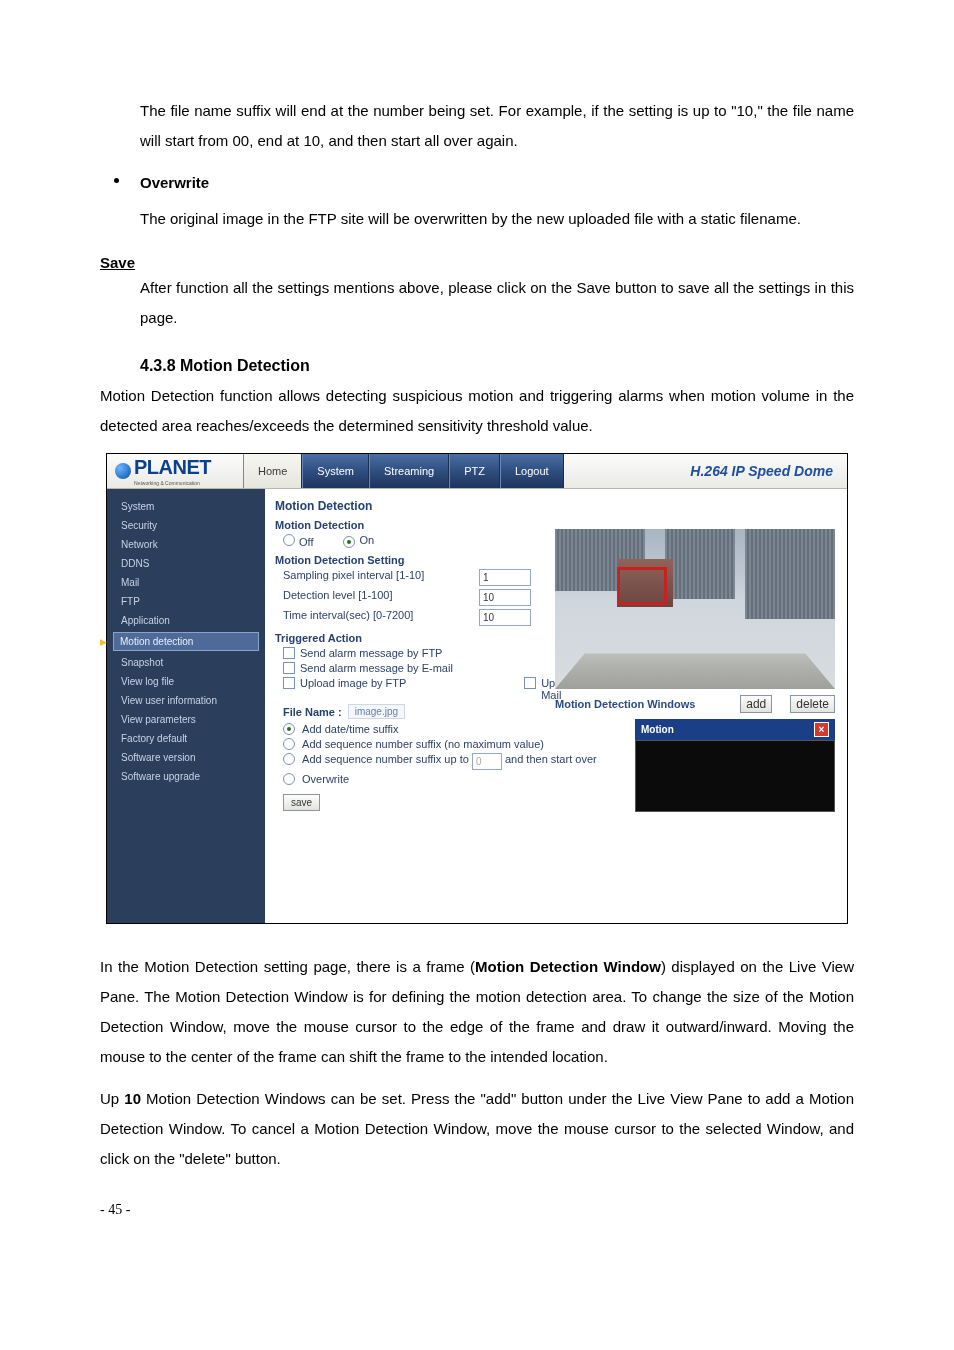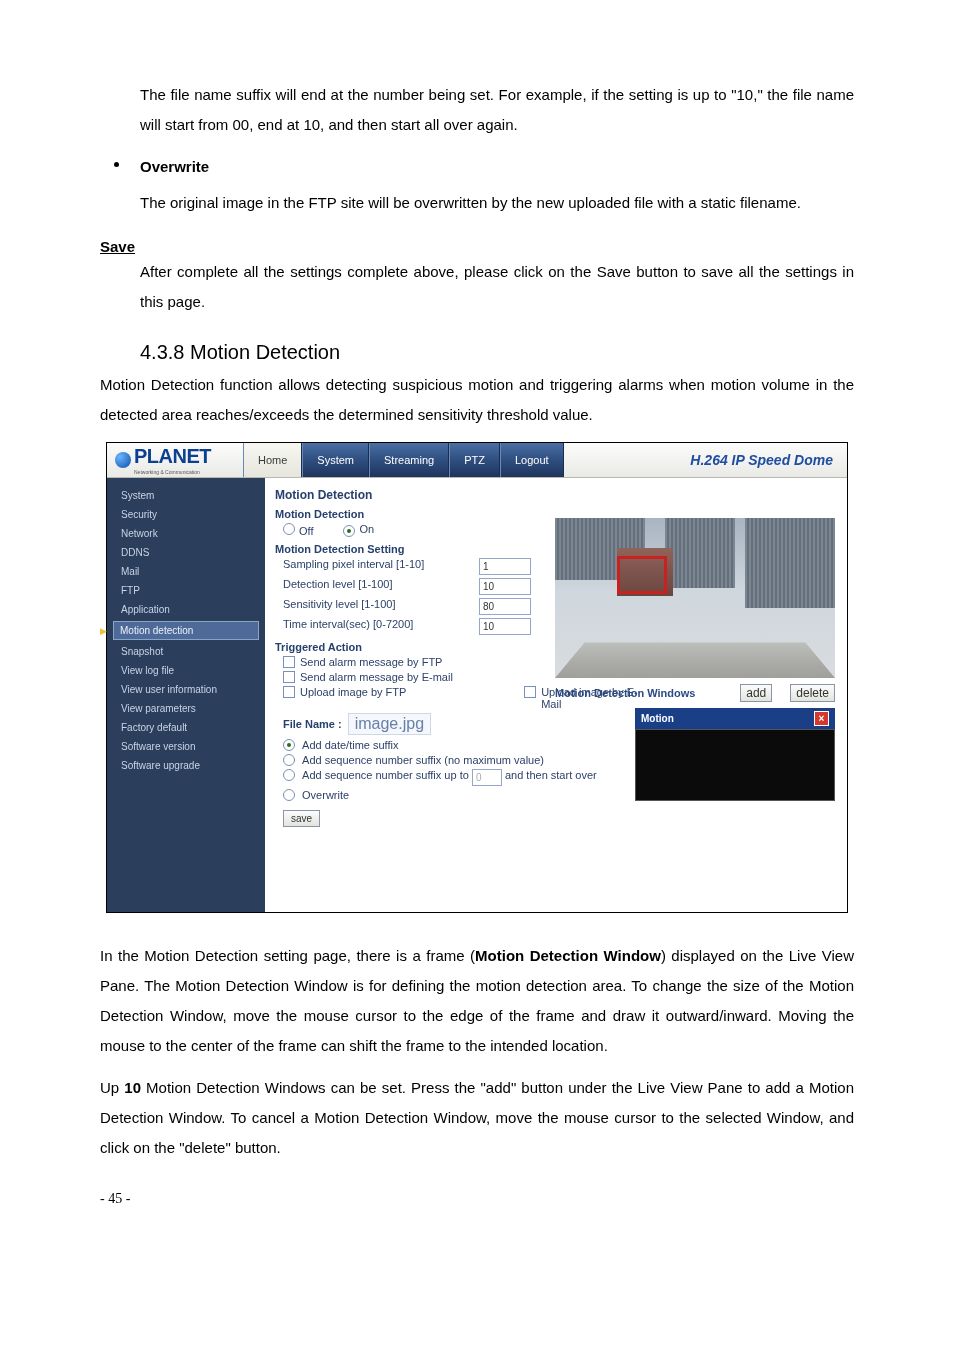--- a/index.html
+++ b/index.html
@@ -1,23 +1,23 @@
 <!DOCTYPE html>
 <html><head>
 <meta charset="utf-8">
 <style>
 body{margin:0;background:#fff;font-family:Arial,Helvetica,sans-serif;color:#000}
-.page{width:954px;margin:0 auto;padding:80px 100px 40px 100px;box-sizing:border-box}
+.page{width:954px;margin:16px auto;padding:80px 100px 40px 100px;box-sizing:border-box}
 .body-text{font-size:15px;line-height:2;text-align:justify;margin:0 0 12px 0}
 .indent{padding-left:40px}
 .bullet{padding-left:40px;position:relative;font-size:15px;line-height:2;margin:6px 0}
 .bullet .dot{position:absolute;left:14px;top:10px;width:5px;height:5px;background:#000;border-radius:50%}
 .bullet-label{font-weight:bold}
 .save-h{font-weight:bold;text-decoration:underline;font-size:15px;margin-top:20px;margin-bottom:2px}
-.sec-num{font-weight:normal;font-size:20px;margin:24px 0 6px 40px}
+.sec-num{font-weight:bold;font-size:16px;margin:24px 0 6px 40px}
 .screenshot{width:740px;margin:10px auto 28px auto;border:1px solid #000;background:#fff}
 .topnav{height:34px;display:flex;align-items:center;background:linear-gradient(#fcfcfb,#e9e9e6);border-bottom:1px solid #b8b8b0}
 .logo{width:136px;display:flex;align-items:center;padding-left:8px;box-sizing:border-box}
 .logo-ball{width:16px;height:16px;border-radius:50%;background:radial-gradient(circle at 30% 30%,#6bb5ff,#0a4fa8)}
 .logo-txt{font-family:Verdana,Arial;font-weight:bold;color:#0b3f8f;font-size:20px;margin-left:3px;letter-spacing:-0.5px}
 .logo-sub{font-size:5px;color:#555;margin-left:3px;margin-top:1px}
 .navbtn{height:100%;padding:0 14px;display:flex;align-items:center;font-size:11px;color:#fff;background:linear-gradient(#4a6fa4,#2f4e80,#1e355c);border-left:1px solid #6a88b8;border-right:1px solid #1a2e50;cursor:pointer}
 .navbtn.home{color:#3b3b3b;background:linear-gradient(#f7f7f2,#e6e6de)}
 .brand{flex:1;text-align:right;padding-right:14px;font-style:italic;font-weight:bold;color:#1e4ea0;font-size:14px;font-family:"Arial Black",Arial}
 .shell{display:flex}
@@ -33,21 +33,21 @@
 .radio.on::after{content:"";width:4px;height:4px;border-radius:50%;background:#2a6e23}
 .stable{margin-left:8px}
 .srow{display:flex;align-items:flex-start;margin:3px 0;color:#2d4168}
 .srow .lbl{width:196px}
 .inp{width:44px;height:15px;border:1px solid #95a6c6;background:#fff;font-size:10px;padding:0 3px;color:#333}
 .cbox{width:10px;height:10px;border:1px solid #7991b8;margin-right:5px;background:#fff;display:inline-block;flex:none}
 .sel{height:16px;border:1px solid #8da2c3;background:#eef2f8;font-size:10px;padding:0 12px 0 4px;color:#6a84b0;position:relative;display:inline-flex;align-items:center}
 .sel::after{content:"";position:absolute;right:3px;top:5px;border:3px solid transparent;border-top-color:#5a7096}
 .fname{display:flex;align-items:center;gap:6px;margin:3px 0 4px 8px}
 .fname .t{font-weight:bold;color:#27416e}
-.fname .v{border:1px solid #cfd7e6;background:#f4f7fc;padding:1px 6px;font-size:16px;color:#6880a8}
+.fname .v{border:1px solid #cfd7e6;background:#f4f7fc;padding:1px 6px;font-size:10px;color:#6880a8}
 .rpane{position:absolute;right:12px;top:40px;width:280px}
 .liveview{width:280px;height:160px;background:linear-gradient(#a7b4c2,#cfd6dd 45%,#d9dcdf);position:relative;overflow:hidden}
 .bldg{position:absolute;background:repeating-linear-gradient(90deg,#7c8692,#7c8692 2px,#646f7c 2px,#646f7c 4px)}
 .road{position:absolute;left:0;bottom:0;width:100%;height:70px;background:linear-gradient(#bdbfbc,#9fa09b);transform:perspective(200px) rotateX(50deg);transform-origin:bottom}
 .mdbox{position:absolute;border:3px solid #c92020;left:62px;top:38px;width:44px;height:32px}
 .mdw-row{display:flex;align-items:center;gap:18px;margin-top:6px}
 .mdw-label{font-weight:bold;color:#2a4a83;font-size:11px}
 .smbtn{border:1px solid #8a95a7;background:linear-gradient(#fcfcfb,#e3e3de);font-size:12px;padding:1px 5px;color:#333;cursor:pointer}
 .motpanel{margin-top:6px;width:200px}
 .mot-head{background:#1a3f86;color:#fff;font-size:10px;font-weight:bold;padding:3px 6px;display:flex;justify-content:space-between;align-items:center}
@@ -65,21 +65,21 @@
 
 <p class="body-text indent">The file name suffix will end at the number being set. For example, if the setting is up to "10," the file name will start from 00, end at 10, and then start all over again.</p>
 
 <div class="bullet">
   <span class="dot"></span>
   <span class="bullet-label">Overwrite</span>
 </div>
 <p class="body-text indent">The original image in the FTP site will be overwritten by the new uploaded file with a static filename.</p>
 
 <div class="save-h">Save</div>
-<p class="body-text indent">After complete all the settings complete above, please click on the Save button to save all the settings in this page.</p>
+<p class="body-text indent">After function all the settings mentions above, please click on the Save button to save all the settings in this page.</p>
 
 <div class="sec-num">4.3.8  Motion Detection</div>
 <p class="body-text" style="padding-left:0">Motion Detection function allows detecting suspicious motion and triggering alarms when motion volume in the detected area reaches/exceeds the determined sensitivity threshold value.</p>
 
 <div class="screenshot">
   <div class="topnav">
     <div class="logo">
       <span class="logo-ball"></span>
       <div>
         <div class="logo-txt">PLANET</div>
@@ -123,24 +123,20 @@
         <div class="stable">
           <div class="srow">
                 <span class="lbl">Sampling pixel interval [1-10]</span>
                 <input class="inp" value="1" style="">
               </div>
           <div class="srow">
                 <span class="lbl">Detection level [1-100]</span>
                 <input class="inp" value="10" style="">
               </div>
           <div class="srow">
-                <span class="lbl">Sensitivity level [1-100]</span>
-                <input class="inp" value="80" style="">
-              </div>
-          <div class="srow">
                 <span class="lbl">Time interval(sec) [0-7200]</span>
                 <input class="inp" value="10" style="">
               </div>
         </div>
         <div class="ct-sub">Triggered Action</div>
         <div class="stable">
           <div class="srow">
                 <span class="cbox"></span>
                 <span>Send alarm message by FTP</span>
               </div>

